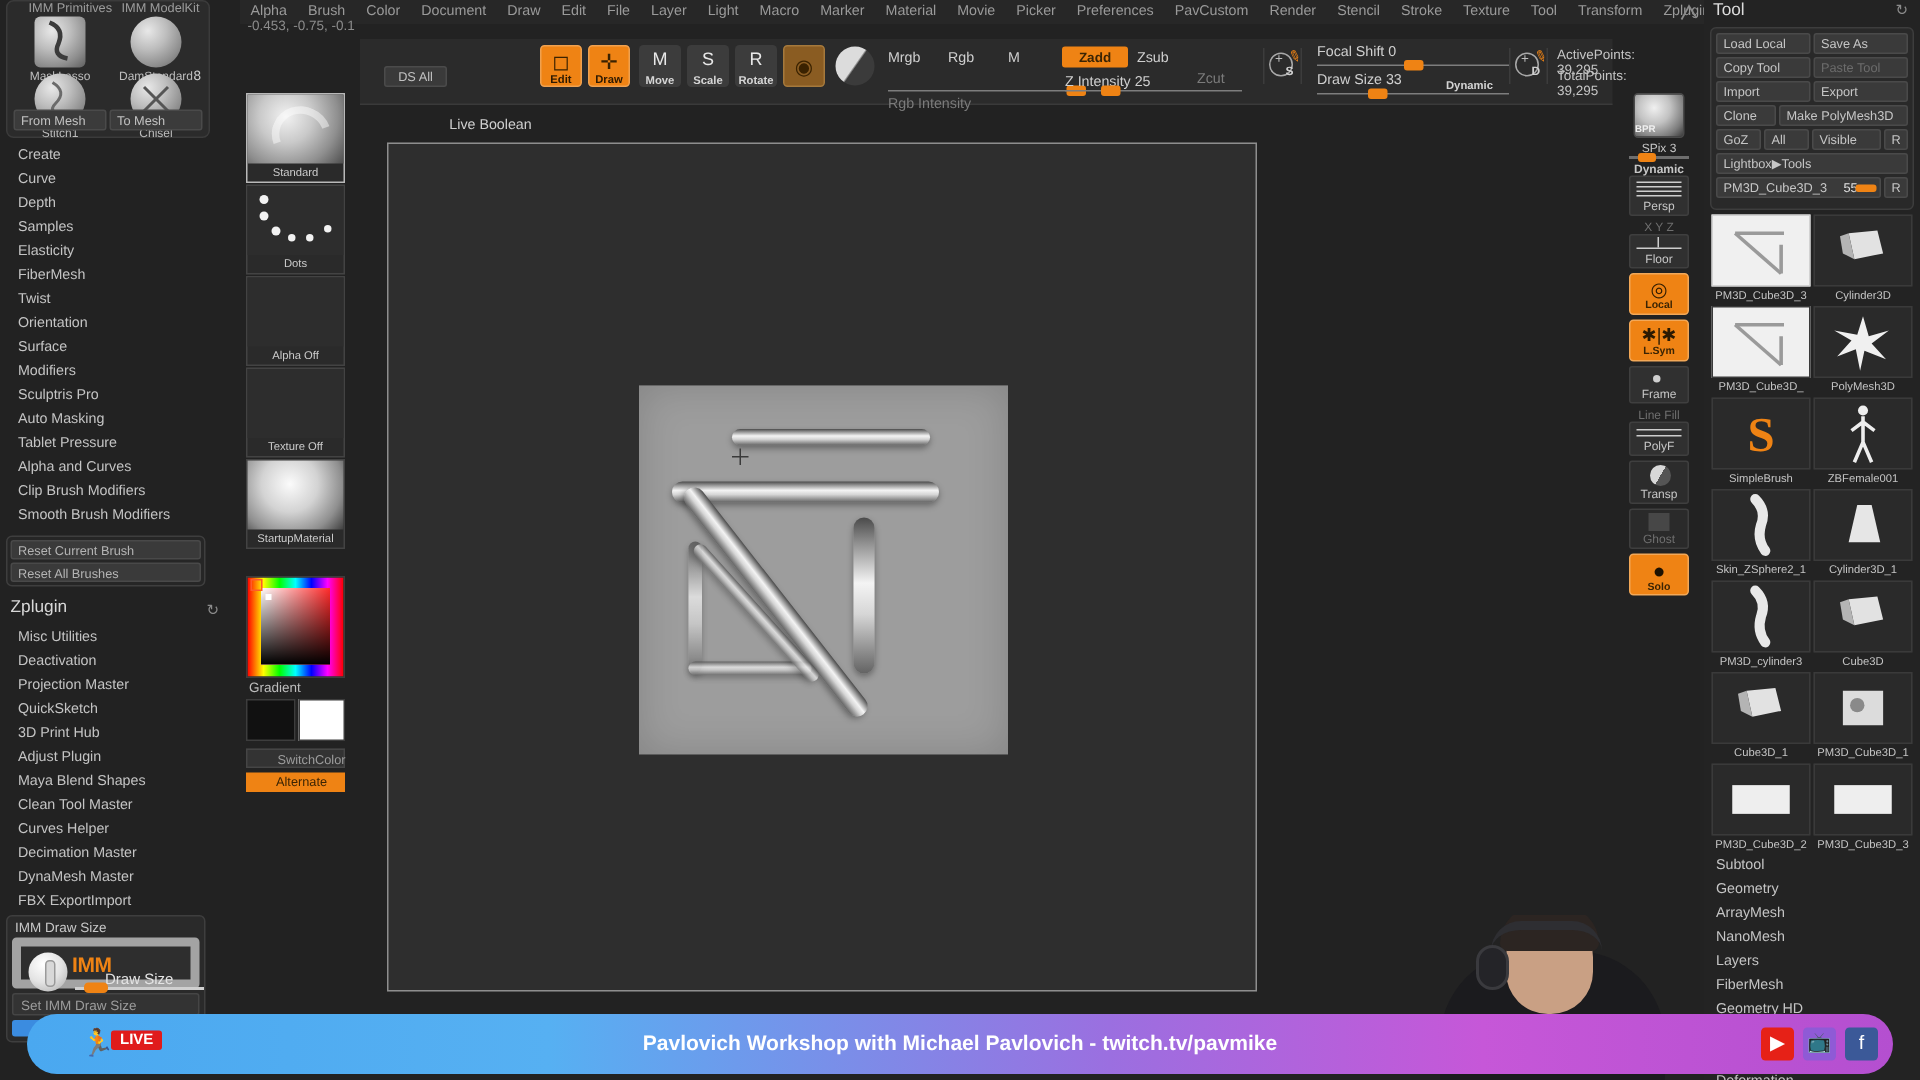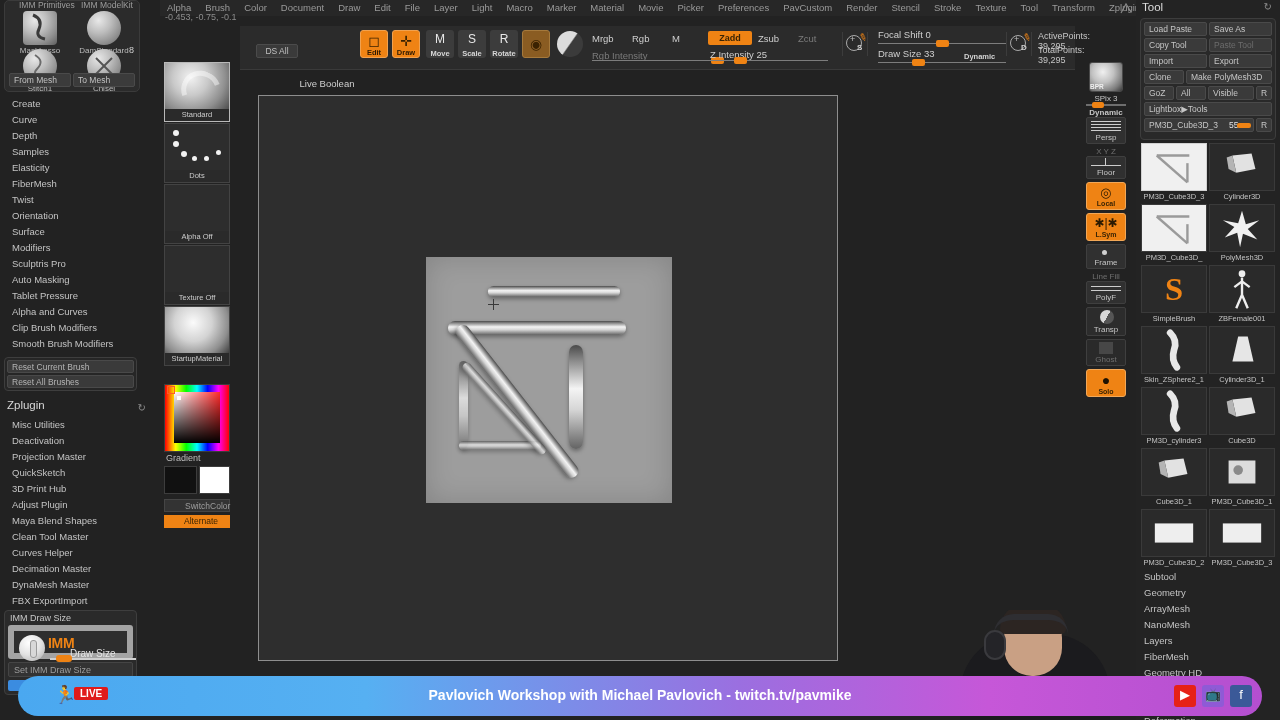--- a/index.html
+++ b/index.html
@@ -202,21 +202,21 @@
   .tb-icon .glyph {
     position: absolute; left: 0; right: 0; top: 2px; text-align: center;
     font-size: 14px; color: #3a2201;
   }
   .tb-icon.dim .glyph { color: #e8e8e8; font-size: 12px; }
   .tb-sphere {
     position: absolute; top: 5px; width: 26px; height: 26px; border-radius: 50%;
     background: linear-gradient(125deg, #dcdcdc 0 48%, #3b3b3b 52% 100%);
   }
   .tb-txt { position: absolute; font-size: 9.5px; color: #cfcfcf; }
-  .tb-txt.off { color: #7b7b7b; }
+  .tb-txt.off { color: #7b7b7b; margin-top: 14px; }
   .tb-chip {
     position: absolute; height: 14px; border-radius: 2px; font-size: 9px;
     line-height: 14px; text-align: center; color: #cfcfcf;
   }
   .tb-chip.on { background: #ef8314; color: #3a2404; font-weight: bold; }
   .tb-slider { position: absolute; height: 1px; background: #7d7d7d; }
   .tb-slider .h { position: absolute; top: -3px; width: 13px; height: 7px; border-radius: 2px; background: #ef8314; }
   .tb-circbtn {
     position: absolute; width: 26px; height: 24px; top: 6px; border-left: 1px solid #3c3c3c;
     border-right: 1px solid #3c3c3c;
@@ -694,21 +694,21 @@
   </div>
 
   <div class="rpanel">
     <div class="rp-title">
       <span>Tool</span>
       <span class="refresh">↻</span>
     </div>
 
     <div class="rp-box">
       <div class="rp-row">
-        <div class="rp-b">Load Paste</div>
+        <div class="rp-b">Load Local</div>
         <div class="rp-b">Save As</div>
       </div>
       <div class="rp-row">
         <div class="rp-b">Copy Tool</div>
         <div class="rp-b dis">Paste Tool</div>
       </div>
       <div class="rp-row">
         <div class="rp-b">Import</div>
         <div class="rp-b">Export</div>
       </div>

